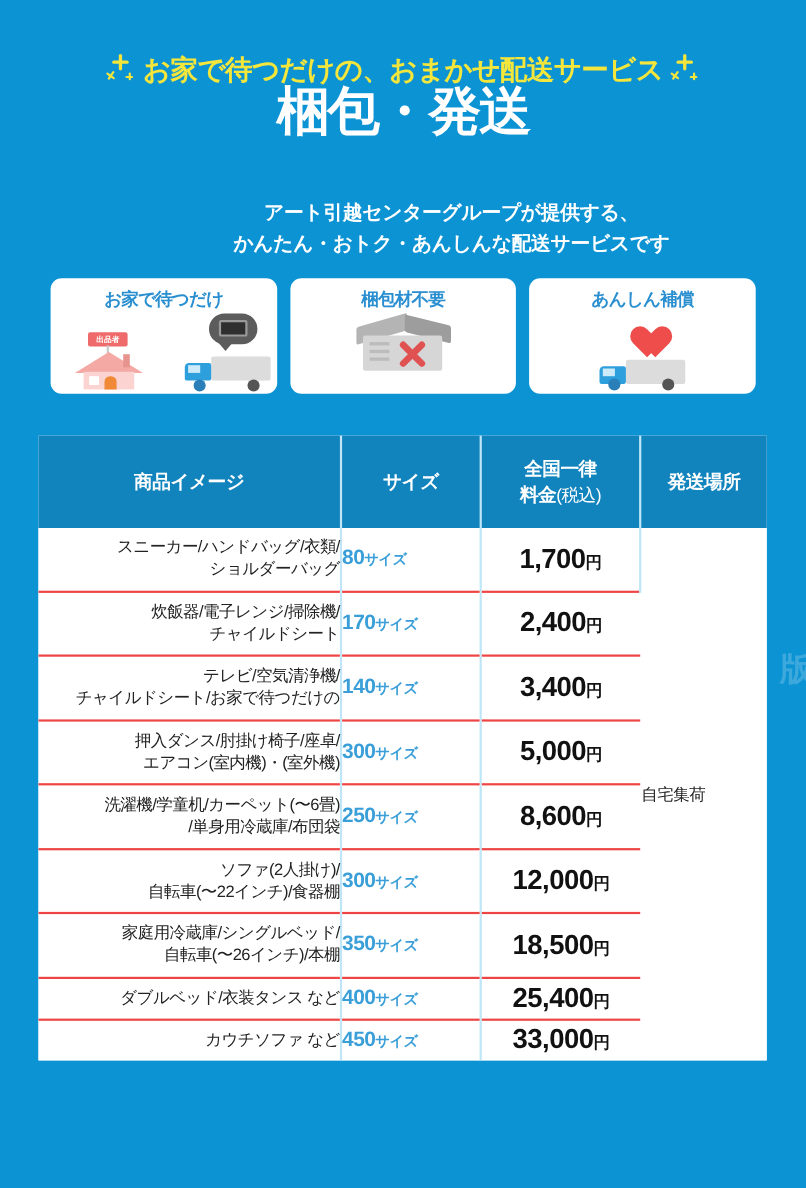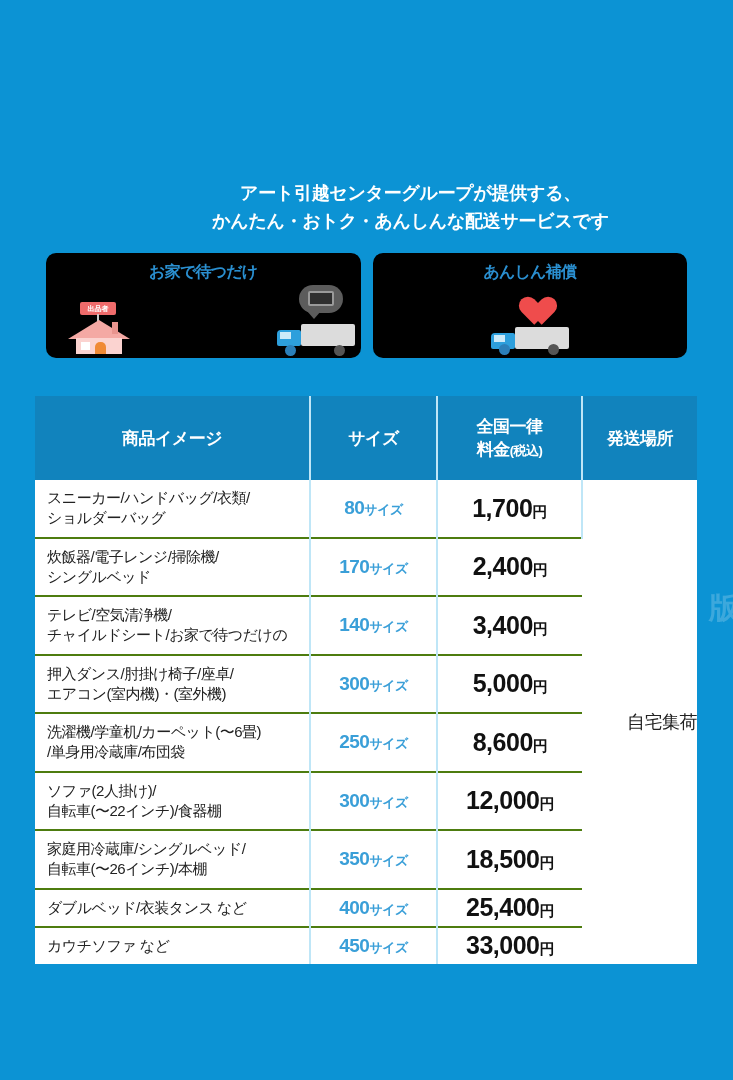--- a/index.html
+++ b/index.html
@@ -58,21 +58,21 @@
     letter-spacing:-0.3px;
     margin-left:44px;
   }
 
   
   .cards{
     position:absolute; top:253px; left:46px;
     width:641px; display:flex; gap:12px;
   }
   .card{
-    flex:1; height:105px; background:#000000; border-radius:10px;
+    flex:1; height:105px; background:#ffffff; border-radius:10px;
     display:flex; flex-direction:column; align-items:center;
     padding-top:9px; position:relative; overflow:hidden;
   }
   .card-title{
     color:#2a8fd0; font-size:16px; font-weight:700;
     letter-spacing:-0.8px; white-space:nowrap;
   }
   .card-icon{ flex:1; width:100%; position:relative; }
 
   
@@ -171,60 +171,80 @@
   .table col.c3{ width:145px; }
   .table col.c4{ width:115px; }
 
   .table thead th{
     background:#1183bd; color:#ffffff; height:84px;
     font-size:17px; font-weight:700; letter-spacing:-0.5px;
     text-align:center; vertical-align:middle;
     border-right:2px solid #bfe6f7;
   }
   .table thead th:last-child{ border-right:none; }
-  .th-sub{ font-size:13px; font-weight:700; }
+  .th-sub{ font-size:16px; font-weight:400; }
 
   .table tbody td{
-    border-top:2px solid #4d7c0f;
+    border-top:2px solid #ef4444;
     border-right:2px solid #bfe6f7;
     vertical-align:middle; background:#ffffff;
   }
   .table tbody tr td:last-child{ border-right:none; }
 
   .c-item{
     padding:8px 0 8px 12px; font-size:15px; color:#222;
-    line-height:1.35; font-weight:400; letter-spacing:-0.5px;
+    line-height:1.35; font-weight:400; letter-spacing:-0.5px;text-align:right;
   }
   .c-size{
-    text-align:center; color:#3a9fd8; font-weight:700;
+    text-align:left; color:#3a9fd8; font-weight:700;
     letter-spacing:-0.5px; white-space:nowrap;
   }
   .c-size .num{ font-size:19px; }
   .c-size .unit{ font-size:13px; }
   .c-price{
     text-align:center; background:#bfe6f8; white-space:nowrap;
     color:#111; letter-spacing:-0.5px;
   }
   .c-price .amt{ font-size:25px; font-weight:700; }
   .c-price .yen{ font-size:15px; font-weight:700; }
   .c-place{
-    text-align:right; font-size:18px; color:#222;
+    text-align:left; font-size:15px; color:#222;
     border-top:none !important; letter-spacing:-0.5px;
   }
   tbody tr:first-child td{ border-top:none; }
 </style>
 </head>
 <body>
 
 <div id="page">
 
   <div class="watermark">版</div>
 
+  <div class="tagline-row">
+    <span class="sparkle">
+      <i class="s1"></i>
+        <i class="s2"></i>
+        <i class="s3"></i>
+        <i class="s4"></i>
+        <i class="s5"></i>
+        <i class="s6"></i>
+    </span>
+    <span class="tagline">お家で待つだけの、おまかせ配送サービス</span>
+    <span class="sparkle">
+      <i class="s1"></i>
+        <i class="s2"></i>
+        <i class="s3"></i>
+        <i class="s4"></i>
+        <i class="s5"></i>
+        <i class="s6"></i>
+    </span>
+  </div>
 
   <div class="logo-row">
+    <span class="logo-small">梱包・発送</span>
   </div>
 
   <div class="subtitle">
     <div>アート引越センターグループが提供する、</div>
     <div>かんたん・おトク・あんしんな配送サービスです</div>
   </div>
 
   <div class="cards">
 
     <div class="card">
@@ -245,20 +265,37 @@
         <div class="ic-truck">
           <div class="tr-box"></div>
             <div class="tr-cab"></div>
             <div class="tr-win"></div>
           <div class="tr-w1"></div>
             <div class="tr-w2"></div>
         </div>
       </div>
     </div>
 
+    <div class="card">
+      <div class="card-title">梱包材不要</div>
+      <div class="card-icon">
+        <div class="ic-box">
+          <div class="bx-flapL"></div>
+            <div class="bx-flapR"></div>
+          <div class="bx-front"></div>
+          <div class="bx-line" style="top:24px"></div>
+          <div class="bx-line" style="top:31px"></div>
+          <div class="bx-line" style="top:38px"></div>
+          <div class="bx-x">
+              <i></i>
+              <i></i>
+            </div>
+        </div>
+      </div>
+    </div>
 
 
     <div class="card">
       <div class="card-title">あんしん補償</div>
       <div class="card-icon">
         <div class="ic-heart"></div>
         <div class="ic-truck2">
           <div class="tr-box"></div>
             <div class="tr-cab"></div>
             <div class="tr-win"></div>
@@ -294,21 +331,21 @@
             <div>スニーカー/ハンドバッグ/衣類/</div>
             <div>ショルダーバッグ</div>
           </td>
           <td class="c-size"><span class="num">80</span><span class="unit">サイズ</span></td>
           <td class="c-price"><span class="amt">1,700</span><span class="yen">円</span></td>
           <td class="c-place" rowspan="9">自宅集荷</td>
         </tr>
         <tr>
           <td class="c-item">
             <div>炊飯器/電子レンジ/掃除機/</div>
-            <div>シングルベッド</div>
+            <div>チャイルドシート</div>
           </td>
           <td class="c-size"><span class="num">170</span><span class="unit">サイズ</span></td>
           <td class="c-price"><span class="amt">2,400</span><span class="yen">円</span></td>
         </tr>
         <tr>
           <td class="c-item">
             <div>テレビ/空気清浄機/</div>
             <div>チャイルドシート/お家で待つだけの</div>
           </td>
           <td class="c-size"><span class="num">140</span><span class="unit">サイズ</span></td>

